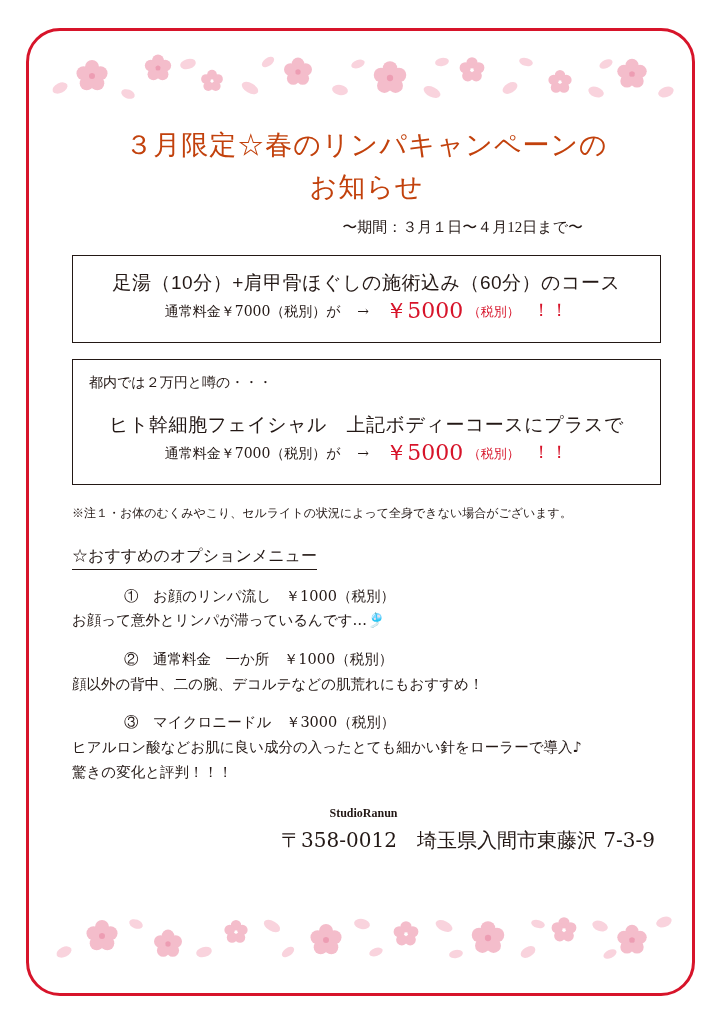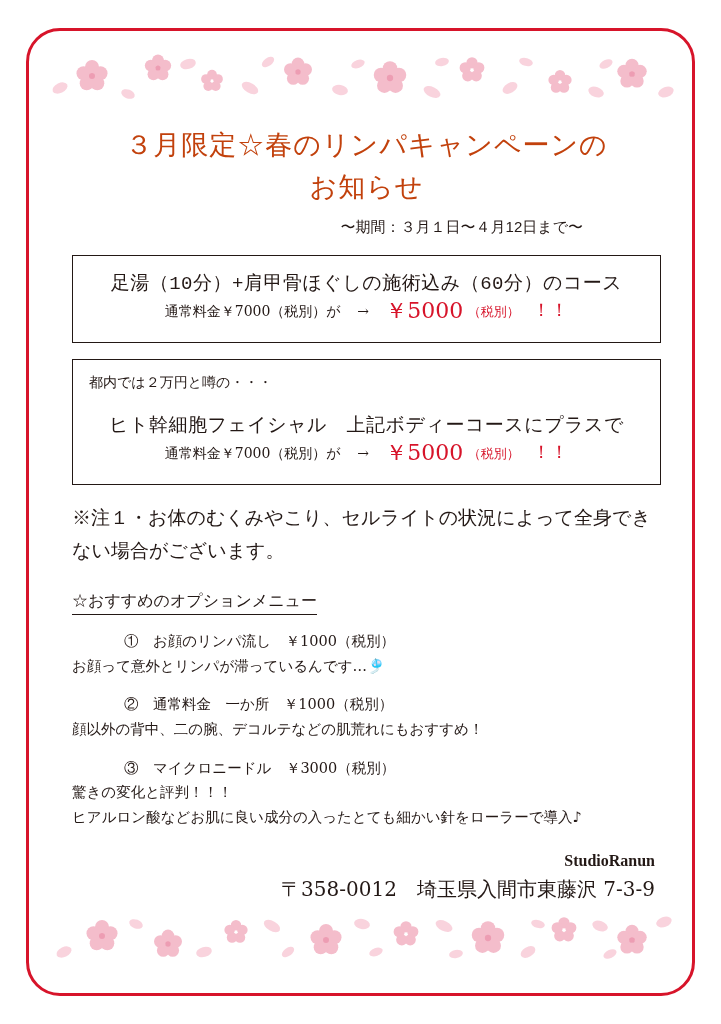--- a/index.html
+++ b/index.html
@@ -61,42 +61,42 @@
   }
   .title .line2 {
     display: block;
   }
 
   .period {
     text-align: right;
     font-size: 15px;
     margin-top: 10px;
     padding-right: 78px;
-    font-family: Liberation Sans, sans-serif;
+    font-family: Liberation Serif, serif;
   }
 
   .box {
     border: 1.5px solid #231815;
     margin-top: 18px;
     padding: 14px 16px 16px 16px;
     box-sizing: border-box;
   }
   .box.second { margin-top: 16px; }
 
   .box-lead {
     font-size: 14px;
     margin-bottom: 20px;
     font-family: "DejaVu Serif", serif;
   }
 
   .box-main {
     text-align: center;
     font-size: 19px;
     letter-spacing: 0.5px;
-    font-family: Liberation Mono, monospace;
+    font-family: Liberation Sans, sans-serif;
   }
   .box.second .box-main {
     margin-top: 8px;
   }
 
   .price-row {
     text-align: center;
     font-size: 14px;
     font-family: "DejaVu Serif", serif;
     white-space: nowrap;
@@ -106,23 +106,23 @@
   .price-row .newprice {
     color: #d7142a;
     font-size: 22px;
     vertical-align: -2px;
   }
   .price-row .tax2 { color: #d7142a; font-size: 13px; }
   .price-row .bangs { color: #d7142a; font-size: 18px; padding-left: 8px; }
 
   .notes {
     margin-top: 18px;
-    font-size: 19px;
+    font-size: 12px;
     line-height: 1.75;
-    font-family: Liberation Mono, monospace;
+    font-family: Liberation Sans, sans-serif;
   }
 
   .option-heading {
     margin-top: 22px;
     font-size: 16px;
     display: inline-block;
     border-bottom: 1.3px solid #231815;
     padding-bottom: 2px;
     font-family: "DejaVu Serif", serif;
   }
@@ -134,23 +134,23 @@
     font-family: "DejaVu Serif", serif;
   }
   .option-title {
     padding-left: 52px;
   }
   .option-desc {
     padding-left: 0px;
   }
 
   .studio {
-    text-align: right;
+    text-align: center;
     margin-top: 22px;
-    font-size: 16px;
+    font-size: 12px;
     font-weight: bold;
     font-family: "Liberation Serif", serif;
     padding-right: 6px;
   }
   .address {
     text-align: right;
     margin-top: 6px;
     font-size: 20px;
     font-family: "DejaVu Serif", serif;
     padding-right: 6px;
@@ -292,22 +292,22 @@
       <div class="option-desc">お顔って意外とリンパが滞っているんです…🎐</div>
     </div>
 
     <div class="option-block">
       <div class="option-title">②　通常料金　一か所　￥1000（税別）</div>
       <div class="option-desc">顔以外の背中、二の腕、デコルテなどの肌荒れにもおすすめ！</div>
     </div>
 
     <div class="option-block">
       <div class="option-title">③　マイクロニードル　￥3000（税別）</div>
+      <div class="option-desc">ヒアルロン酸などお肌に良い成分の入ったとても細かい針をローラーで導入♪</div>
       <div class="option-desc">驚きの変化と評判！！！</div>
-      <div class="option-desc">ヒアルロン酸などお肌に良い成分の入ったとても細かい針をローラーで導入♪</div>
     </div>
 
     <div class="studio">StudioRanun</div>
     <div class="address">〒358-0012　埼玉県入間市東藤沢 7-3-9</div>
 
   </div>
 
   <div class="petal-band bottom">
     <svg width="641" height="70" viewBox="0 0 641 70">
       <g fill="#f3b6c6" opacity="0.9">

